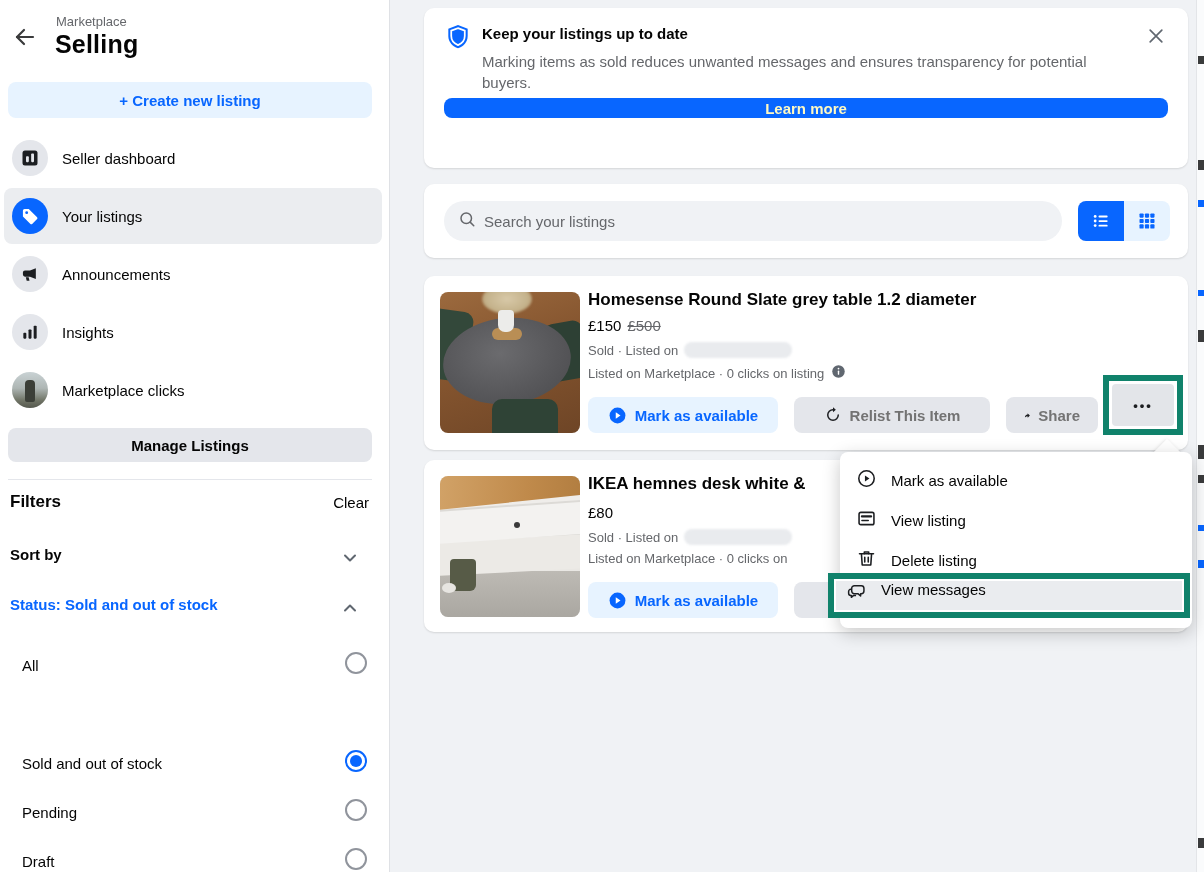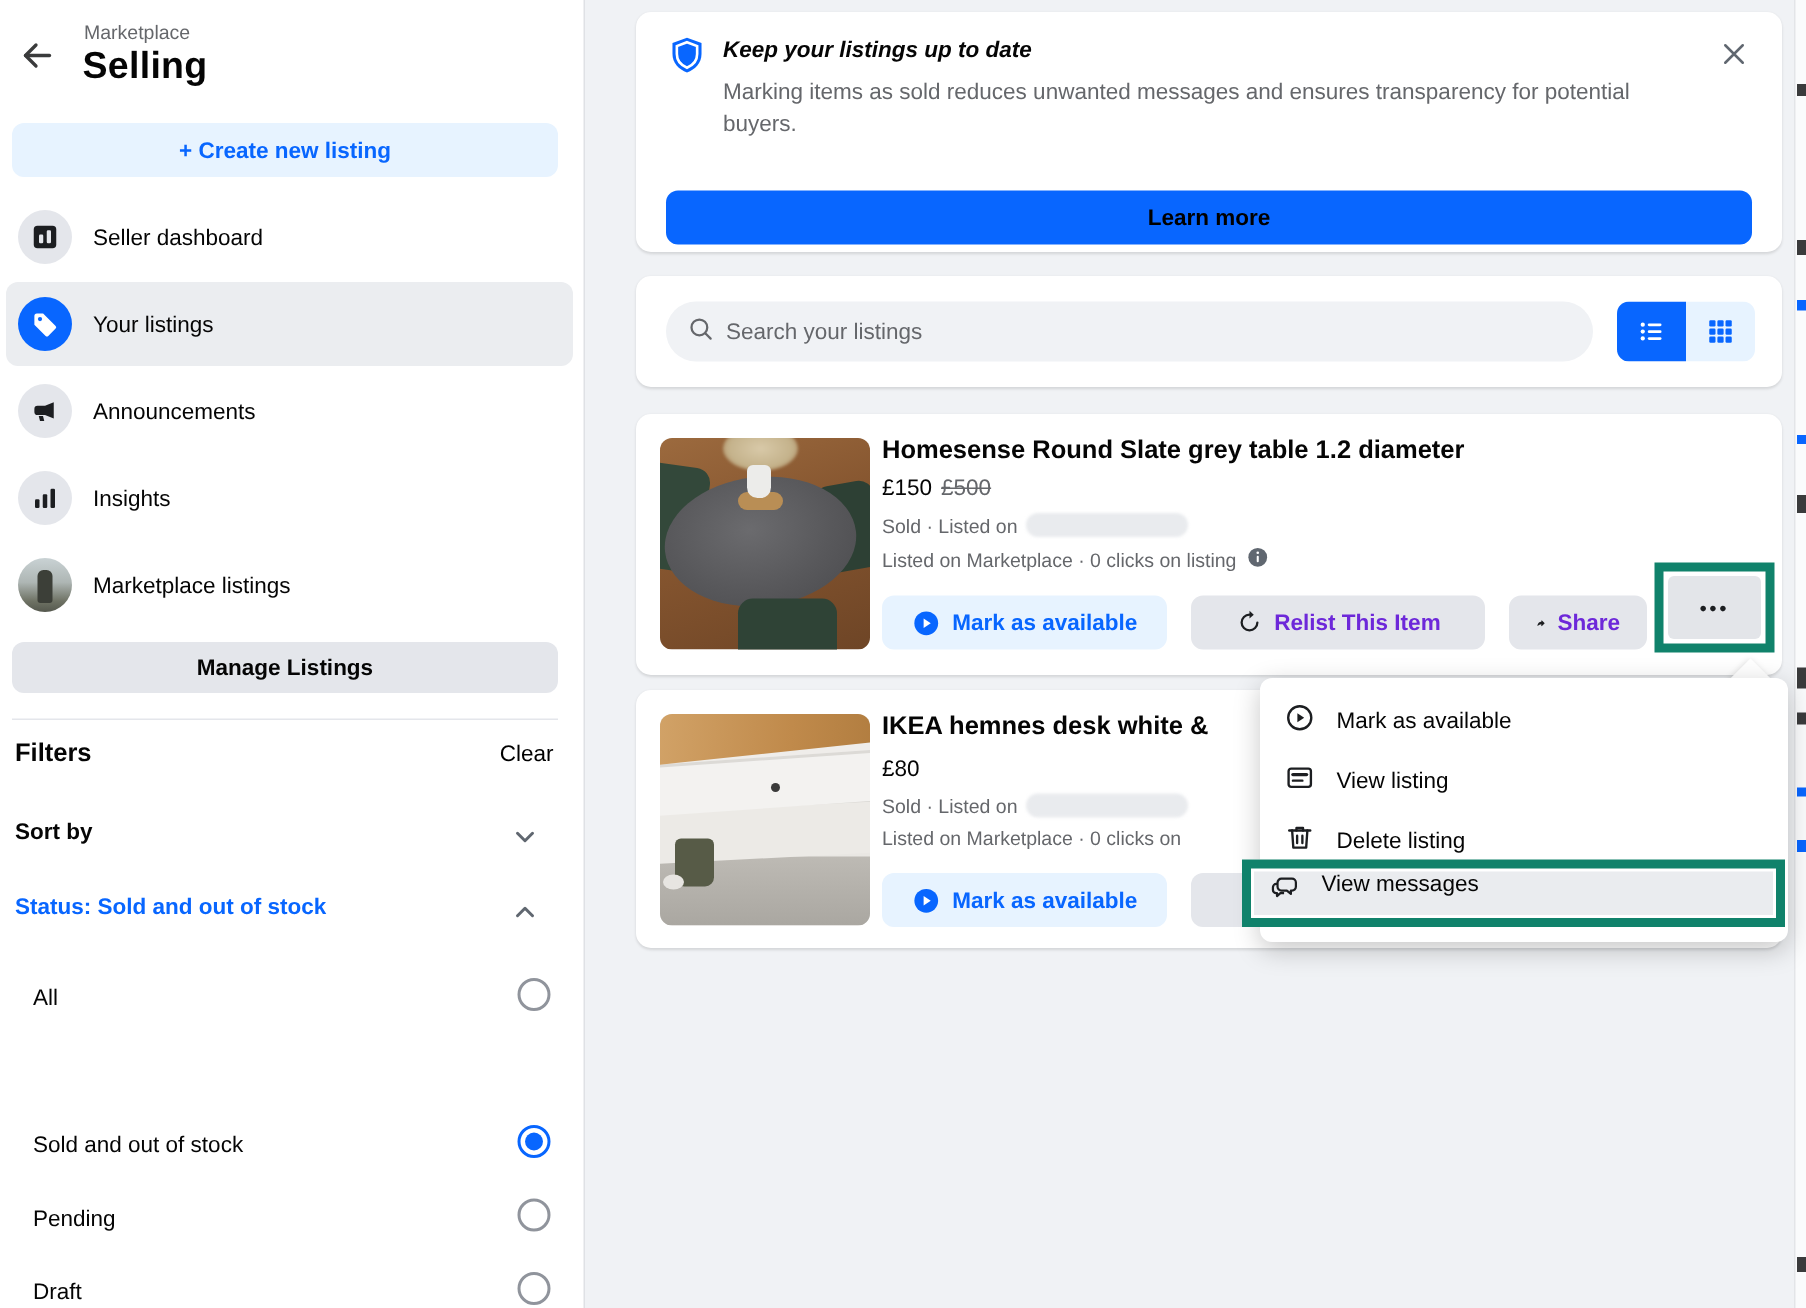--- a/index.html
+++ b/index.html
@@ -35,23 +35,23 @@
   .radio.selected { border-color: #0866ff; }
   .radio.selected::after { content: ""; position: absolute; left: 2.5px; top: 2.5px; width: 12px; height: 12px; border-radius: 50%; background: #0866ff; }
 
   
   .main { position: absolute; left: 391px; top: 0; width: 805px; height: 872px; background: #f0f2f5; }
   .card { position: absolute; background: #fff; border-radius: 10px; box-shadow: 0 1px 2px rgba(0,0,0,.12); }
 
   
   .banner { left: 33px; top: 8px; width: 764px; height: 160px; }
   .banner-shield { position: absolute; left: 20px; top: 15px; }
-  .banner-title { position: absolute; left: 58px; top: 17px; font-size: 15px; font-weight: bold; font-style: italic; }
+  .banner-title { position: absolute; left: 58px; top: 17px; font-size: 15px; font-weight: bold; }
   .banner-desc { position: absolute; left: 58px; top: 43px; width: 640px; font-size: 15px; line-height: 21px; color: #65676b; }
-  .learn-btn { position: absolute; left: 20px; top: 119px; width: 724px; height: 36px; background: #0866ff; color: #000000; font-size: 15px; font-weight: bold; border: none; border-radius: 8px; cursor: pointer; font-family: inherit; }
+  .learn-btn { position: absolute; left: 20px; top: 90px; width: 724px; height: 20px; background: #0866ff; color: #fef9c3; font-size: 15px; font-weight: bold; border: none; border-radius: 8px; cursor: pointer; font-family: inherit; }
   .banner-close { position: absolute; right: 18px; top: 14px; width: 28px; height: 28px; display: flex; align-items: center; justify-content: center; cursor: pointer; }
 
   
   .search-card { left: 33px; top: 184px; width: 764px; height: 74px; }
   .search-pill { position: absolute; left: 20px; top: 17px; width: 618px; height: 40px; border-radius: 20px; background: #f0f2f5; display: flex; align-items: center; padding-left: 14px; gap: 8px; }
   .search-input { border: none; outline: none; background: transparent; font-size: 15px; color: #050505; width: 540px; font-family: inherit; }
   .search-input::placeholder { color: #65676b; opacity: 1; }
   .toggle { position: absolute; left: 654px; top: 17px; width: 92px; height: 40px; display: flex; border-radius: 8px; overflow: hidden; }
   .toggle-btn { width: 46px; height: 40px; display: flex; align-items: center; justify-content: center; cursor: pointer; border: none; }
   .toggle-list { background: #0866ff; }
@@ -63,21 +63,21 @@
   .thumb { position: absolute; left: 16px; top: 16px; width: 140px; height: 141px; border-radius: 8px; overflow: hidden; }
   .l-title { position: absolute; left: 164px; top: 14px; font-size: 17px; font-weight: bold; white-space: nowrap; }
   .l-price { position: absolute; left: 164px; top: 41px; font-size: 15px; }
   .l-price .orig { color: #65676b; text-decoration: line-through; margin-left: 6px; }
   .l-sold { position: absolute; left: 164px; top: 66px; font-size: 13px; color: #65676b; display: flex; align-items: center; gap: 6px; }
   .blur-pill { display: inline-block; width: 108px; height: 16px; border-radius: 9px; background: #e9ebee; filter: blur(1.2px); }
   .l-meta { position: absolute; left: 164px; top: 88px; font-size: 13px; color: #65676b; display: flex; align-items: center; gap: 7px; white-space: nowrap; }
   .btn-row { position: absolute; left: 164px; top: 121px; height: 36px; display: flex; gap: 16px; }
   .pill-btn { height: 36px; border: none; border-radius: 8px; font-size: 15px; font-weight: bold; font-family: inherit; display: inline-flex; align-items: center; justify-content: center; gap: 8px; cursor: pointer; padding: 0 18px; }
   .btn-blue-lite { background: #e7f3ff; color: #0866ff; }
-  .btn-gray { background: #e4e6eb; color: #6d28d9; }
+  .btn-gray { background: #e4e6eb; color: #737373; }
   .listing2 .btn-row { top: 122px; }
 
   
   .hl-frame-more { position: absolute; left: 1103px; top: 375px; width: 80px; height: 60px; border: 6px solid #10826b; background: #fff; z-index: 8; display: flex; align-items: center; justify-content: center; }
   .more-btn { width: 62px; height: 42px; background: #e3e5e9; border: none; border-radius: 4px; font-size: 13px; font-weight: bold; letter-spacing: 2px; color: #1c1e21; cursor: pointer; font-family: inherit; }
 
   
   .menu-notch { position: absolute; left: 1157px; top: 443px; width: 20px; height: 20px; background: #fff; transform: rotate(45deg); z-index: 9; box-shadow: 0 1px 4px rgba(0,0,0,.15); }
   .context-menu { position: absolute; left: 840px; top: 452px; width: 352px; height: 176px; background: #fff; border-radius: 8px; box-shadow: 0 5px 18px rgba(0,0,0,.22); z-index: 10; padding-top: 8px; }
   .menu-item { height: 40px; display: flex; align-items: center; gap: 14px; padding: 0 16px; font-size: 15px; font-weight: 500; color: #050505; cursor: pointer; }
@@ -161,21 +161,21 @@
             <rect x="4" y="13" width="3.6" height="7" rx="1" fill="#1c1e21"></rect>
             <rect x="10.2" y="9" width="3.6" height="11" rx="1" fill="#1c1e21"></rect>
             <rect x="16.4" y="4.5" width="3.6" height="15.5" rx="1" fill="#1c1e21"></rect>
           </svg>
       </span>
       <span class="nav-label">Insights</span>
     </div>
 
     <div class="nav-item" style="top:362px">
       <span class="avatar"></span>
-      <span class="nav-label">Marketplace listings</span>
+      <span class="nav-label">Marketplace clicks</span>
     </div>
 
     <button class="manage-btn">Manage Listings</button>
     <div class="side-divider"></div>
 
     <div class="filters-head">Filters</div>
     <div class="clear-link">Clear</div>
 
     <div class="sort-row">
       <span class="sort-label">Sort by</span>

